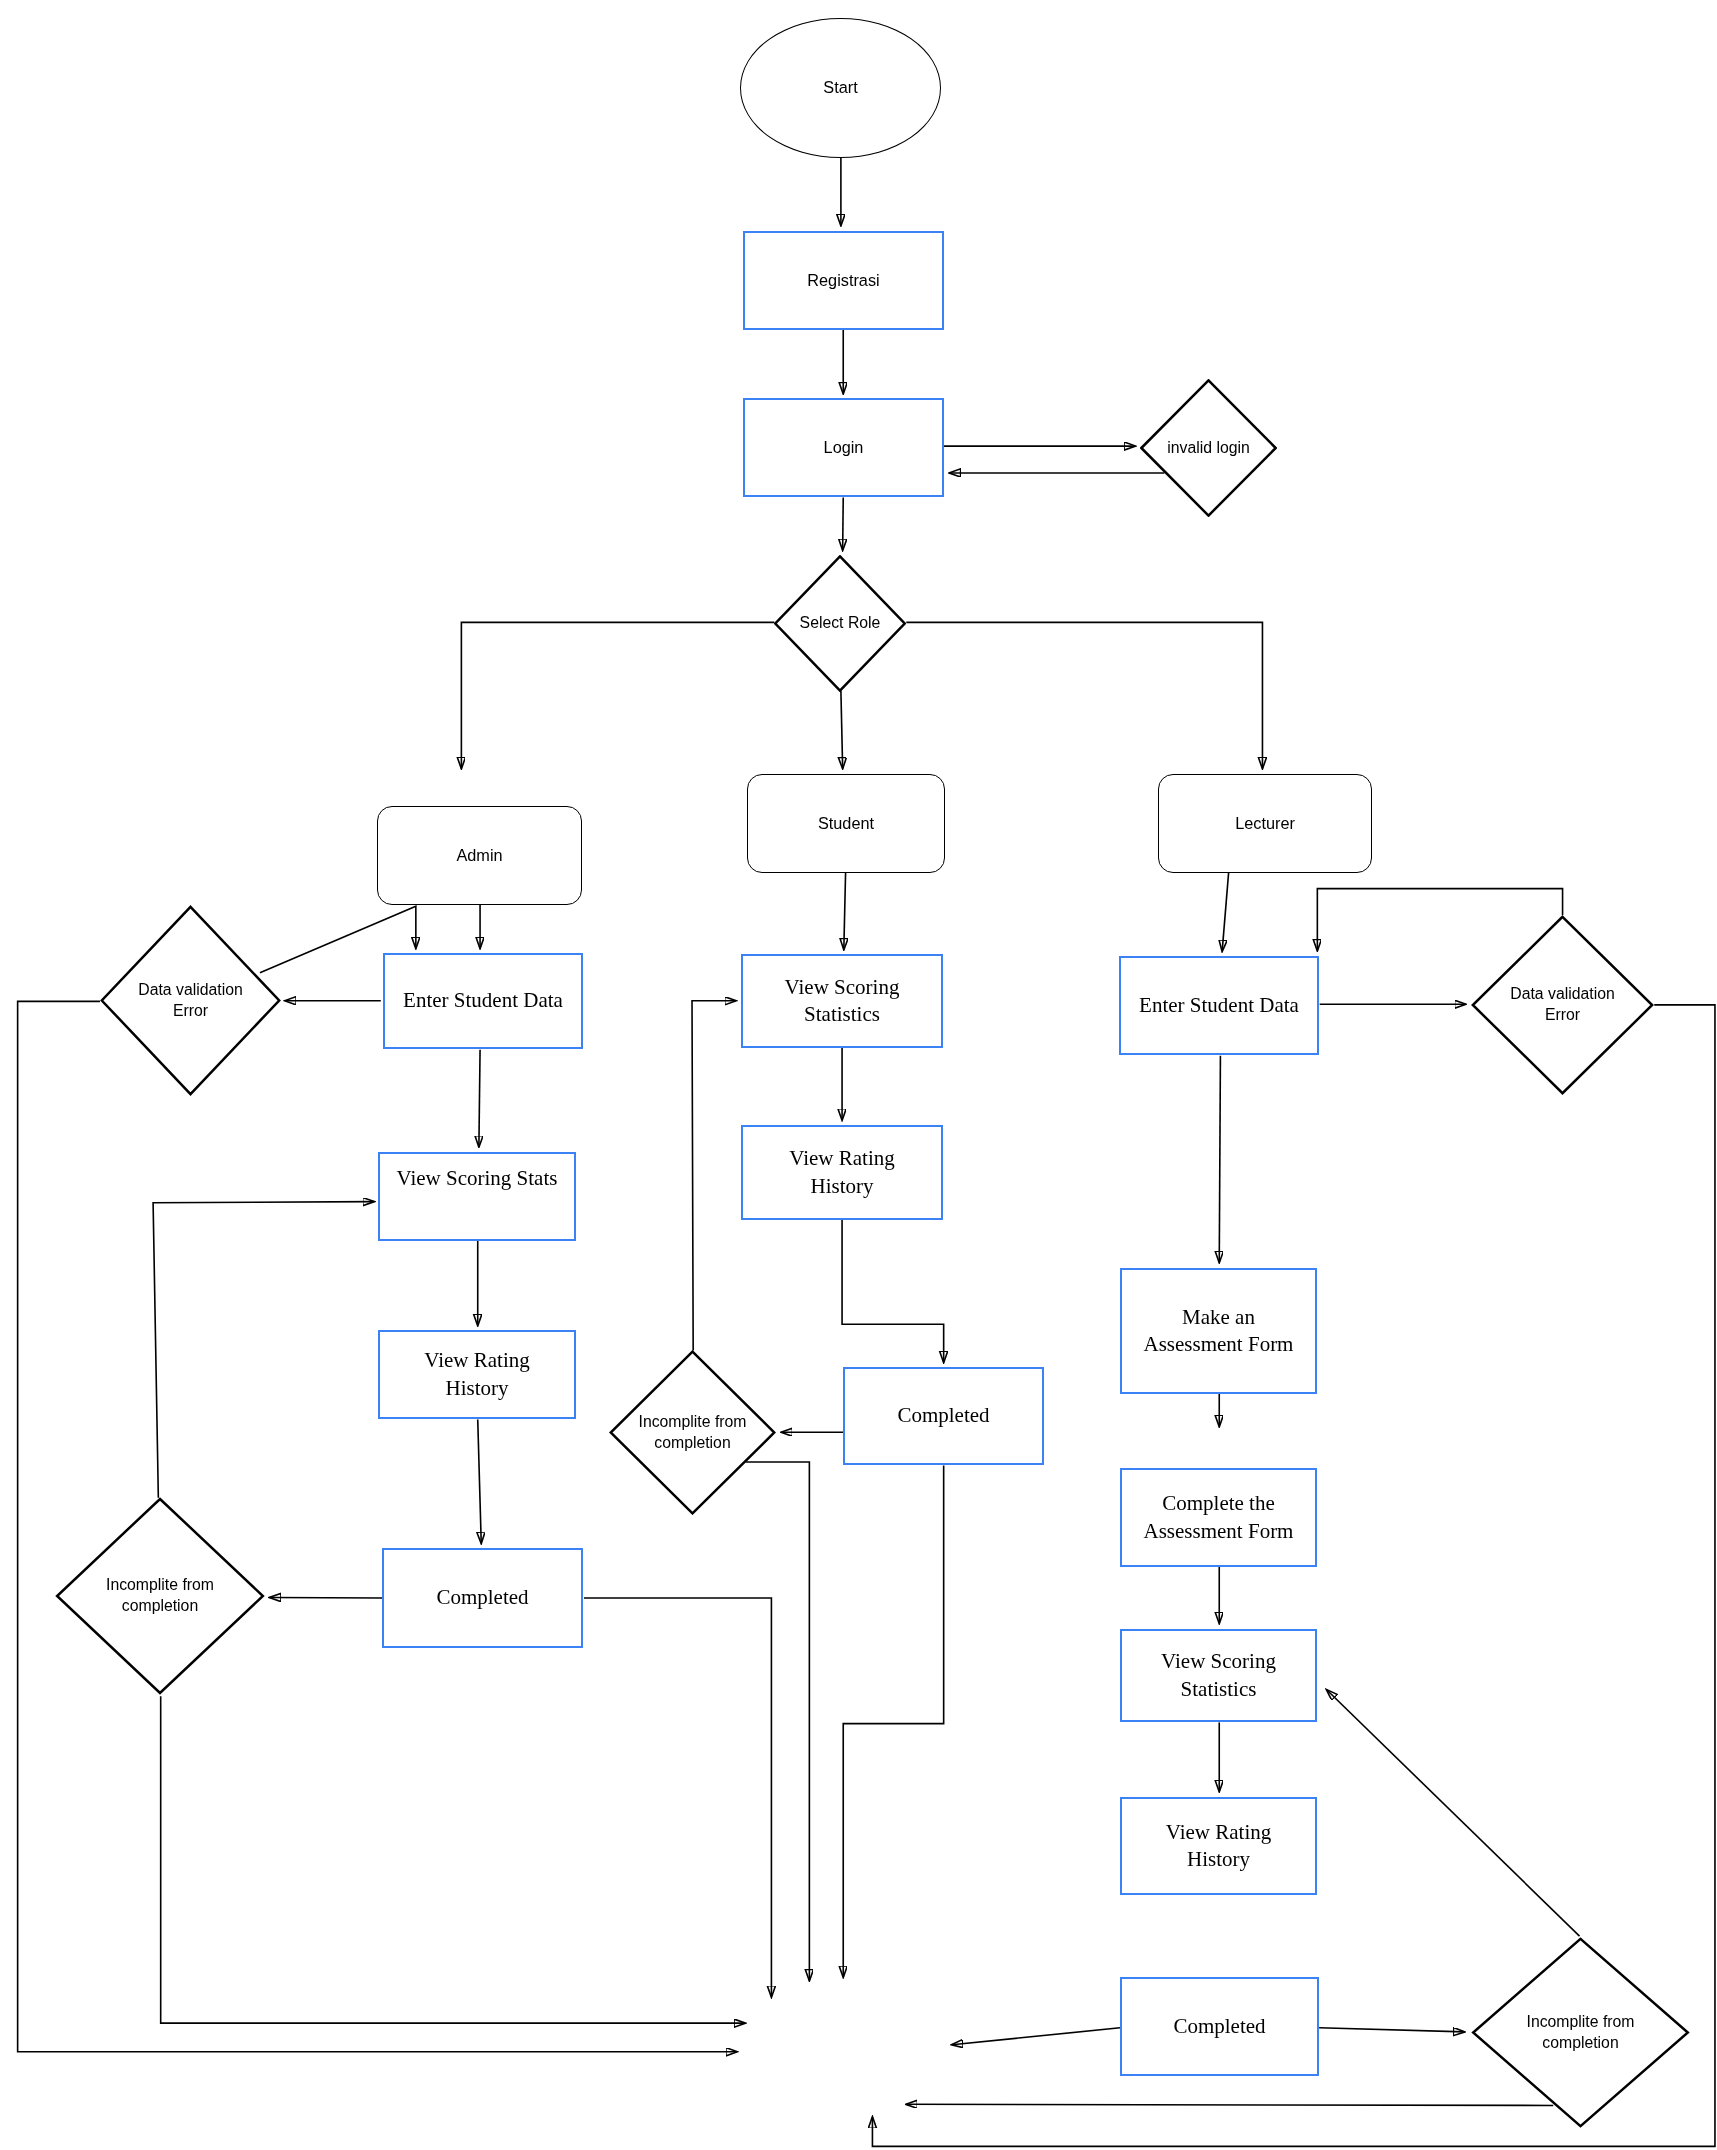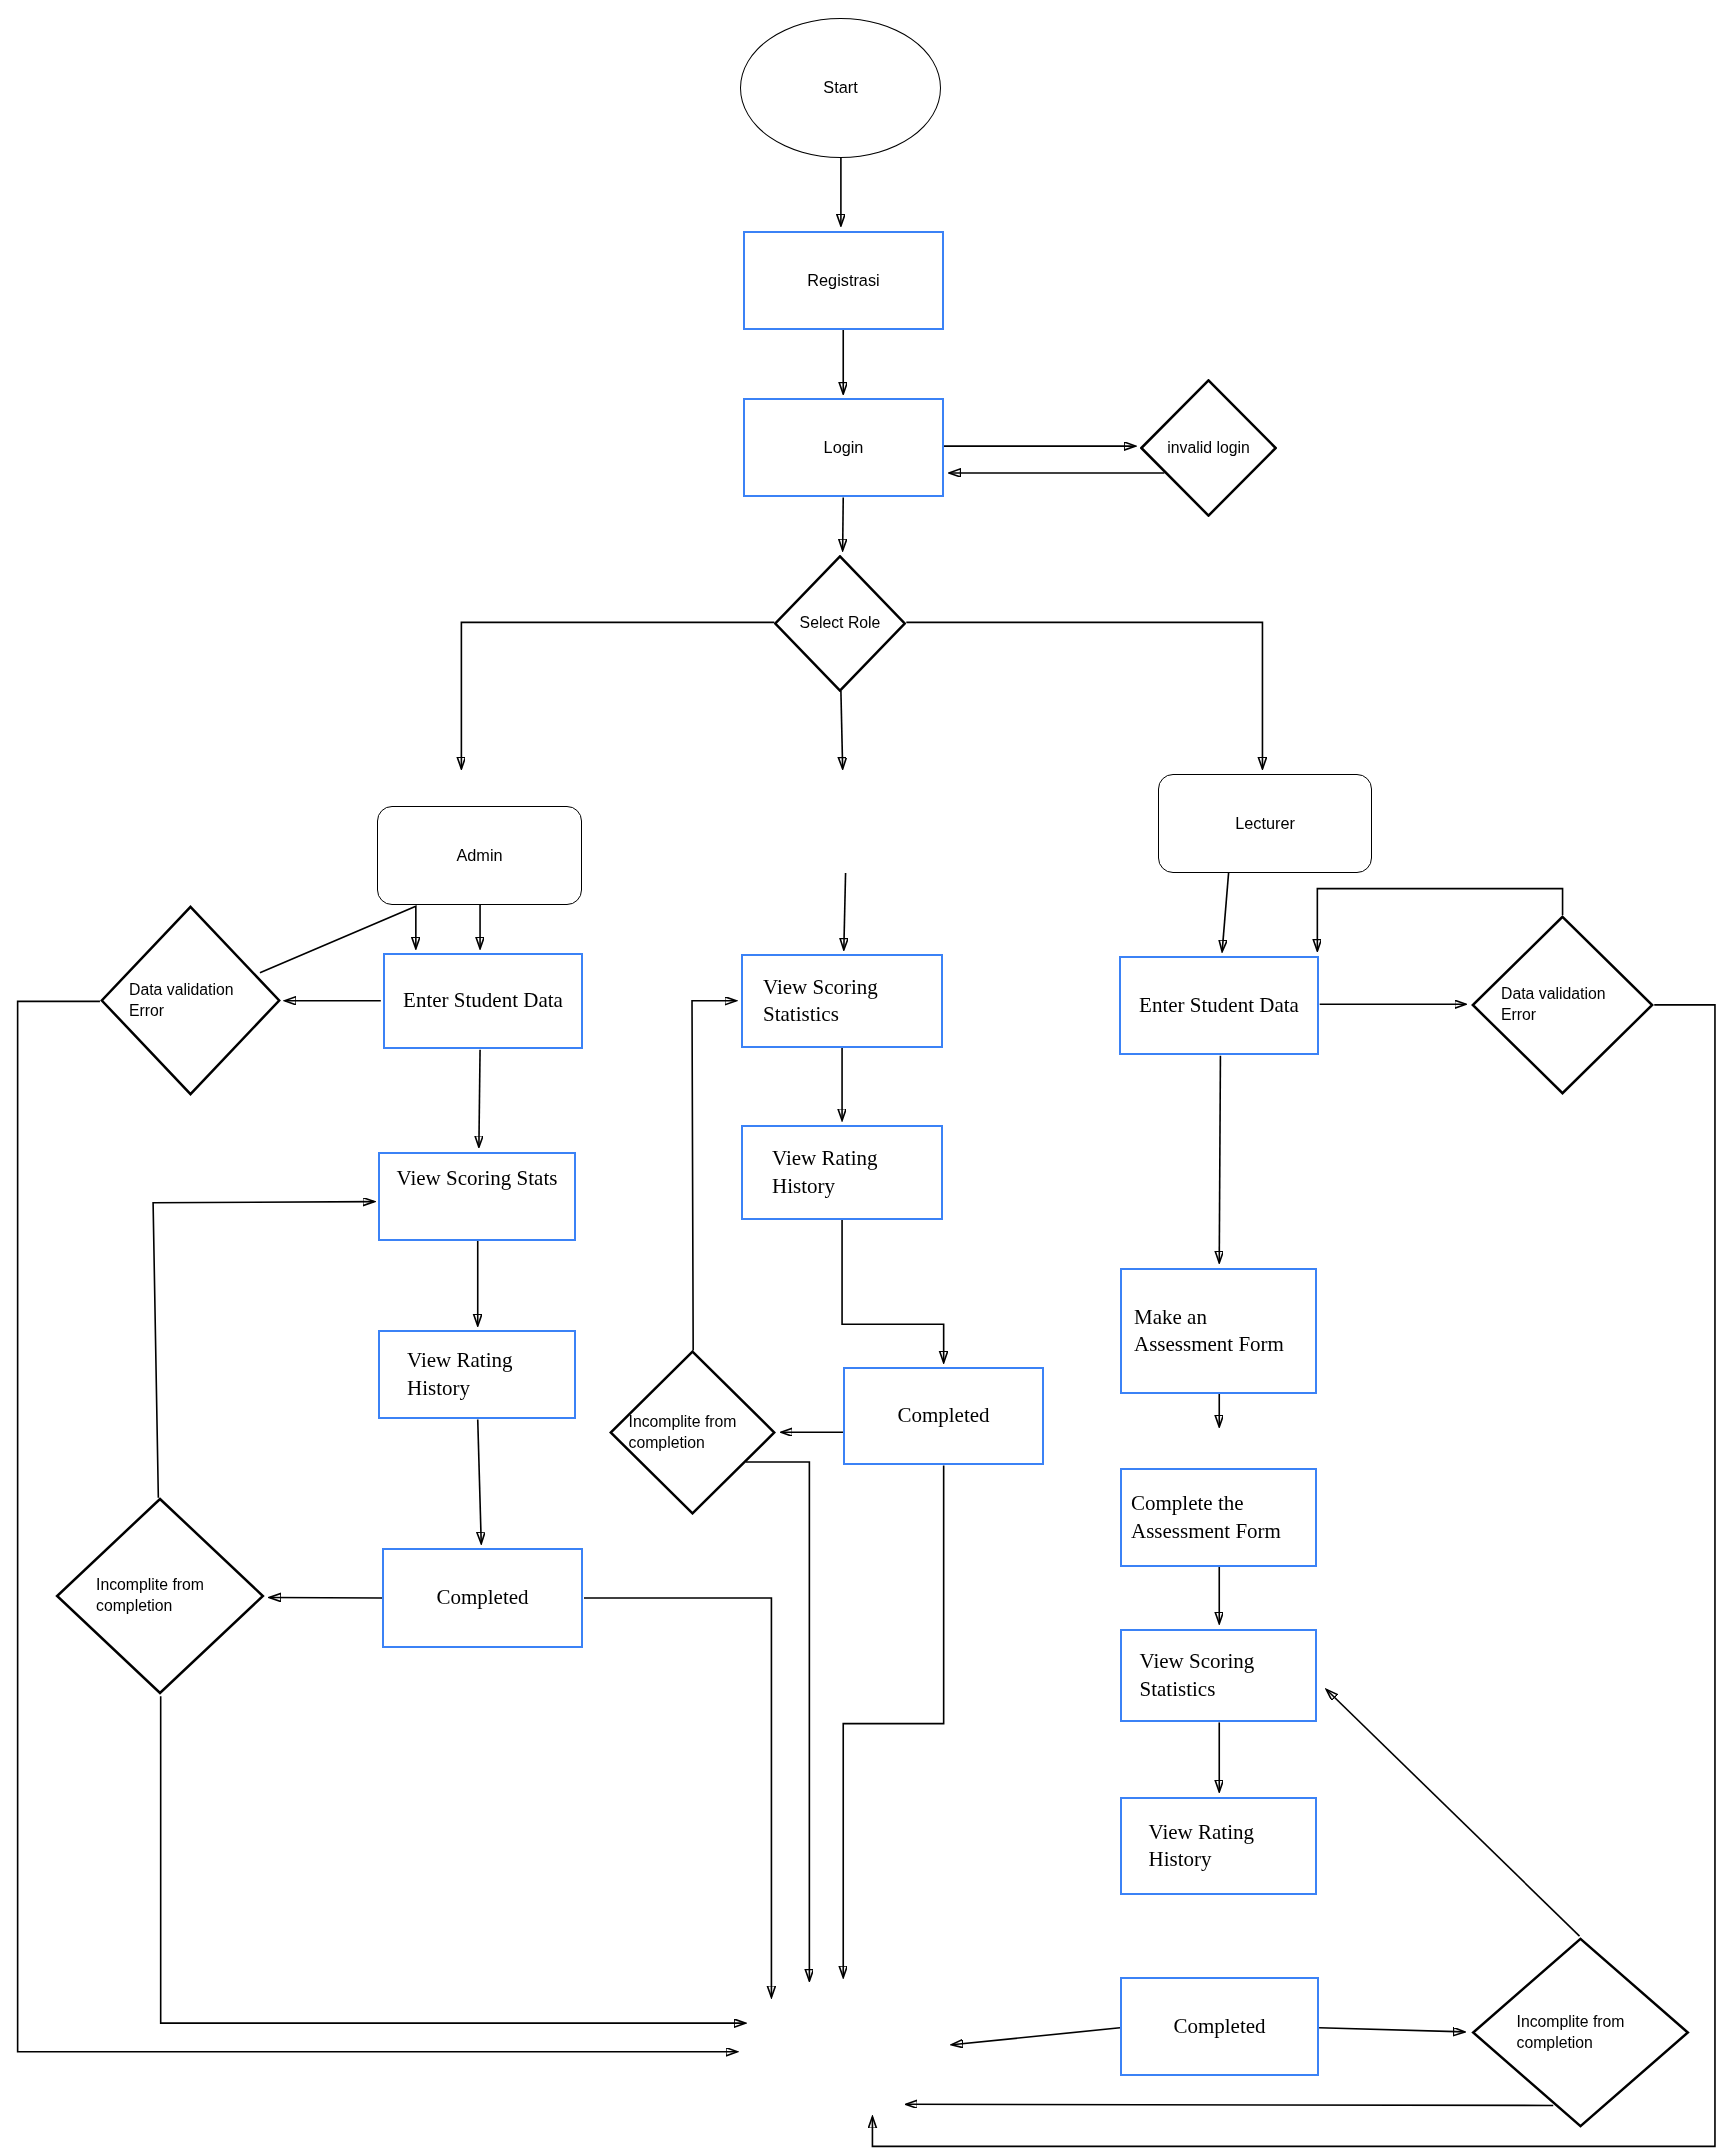--- a/index.html
+++ b/index.html
@@ -8,21 +8,21 @@
     width:1718px;height:2151px;
     background:#ffffff;
     font-family:"Liberation Sans", sans-serif;
     overflow:hidden;
   }
   .edges{position:absolute;left:0;top:0;width:1718px;height:2151px;pointer-events:none;}
   .edges path{fill:none;stroke:#000000;stroke-width:2.75px;}
   .node{
     position:absolute;box-sizing:border-box;
     display:flex;align-items:center;justify-content:center;
-    text-align:left;color:#000000;
+    text-align:center;color:#000000;
   }
   .rect{background:#ffffff;border:2px solid #3b82f6;}
   .rounded{background:#ffffff;border:1.8px solid #000000;border-radius:15px;}
   .ellipse{background:#ffffff;border:1.8px solid #000000;border-radius:50%;}
   .diamond{background:transparent;border:none;}
   .dshape{position:absolute;left:0;top:0;width:100%;height:100%;}
   .dshape polygon{fill:#ffffff;stroke:#000000;stroke-width:2.5px;}
   .lbl{position:relative;display:inline-block;line-height:1.3;}
   .t-sans{font-size:16.3px;font-family:"Liberation Sans", sans-serif;}
   .t-dsans{font-size:15.8px;font-family:"Liberation Sans", sans-serif;}
@@ -101,20 +101,23 @@
   <div class="node diamond" style="left:774px;top:555px;width:132px;height:137px;">
     <svg class="dshape" viewBox="0 0 100 100" preserveAspectRatio="none">
         <polygon points="50,1 99,50 50,99 1,50" vector-effect="non-scaling-stroke"></polygon>
       </svg>
     <span class="lbl t-dsans">Select Role</span>
   </div>
 
   <div class="node rounded" style="left:377px;top:774px;width:205px;height:99px;margin-top:32px;">
     <span class="lbl t-sans">Admin</span>
   </div>
+  <div class="node rounded" style="left:747px;top:774px;width:198px;height:99px;">
+    <span class="lbl t-sans">Student</span>
+  </div>
   <div class="node rounded" style="left:1130px;top:774px;width:214px;height:99px;margin-left:28px;">
     <span class="lbl t-sans">Lecturer</span>
   </div>
 
   <div class="node diamond" style="left:100px;top:905px;width:181px;height:191px;">
     <svg class="dshape" viewBox="0 0 100 100" preserveAspectRatio="none">
         <polygon points="50,1 99,50 50,99 1,50" vector-effect="non-scaling-stroke"></polygon>
       </svg>
     <span class="lbl t-dsans" style="max-width:123px;">Data validation Error</span>
   </div>

